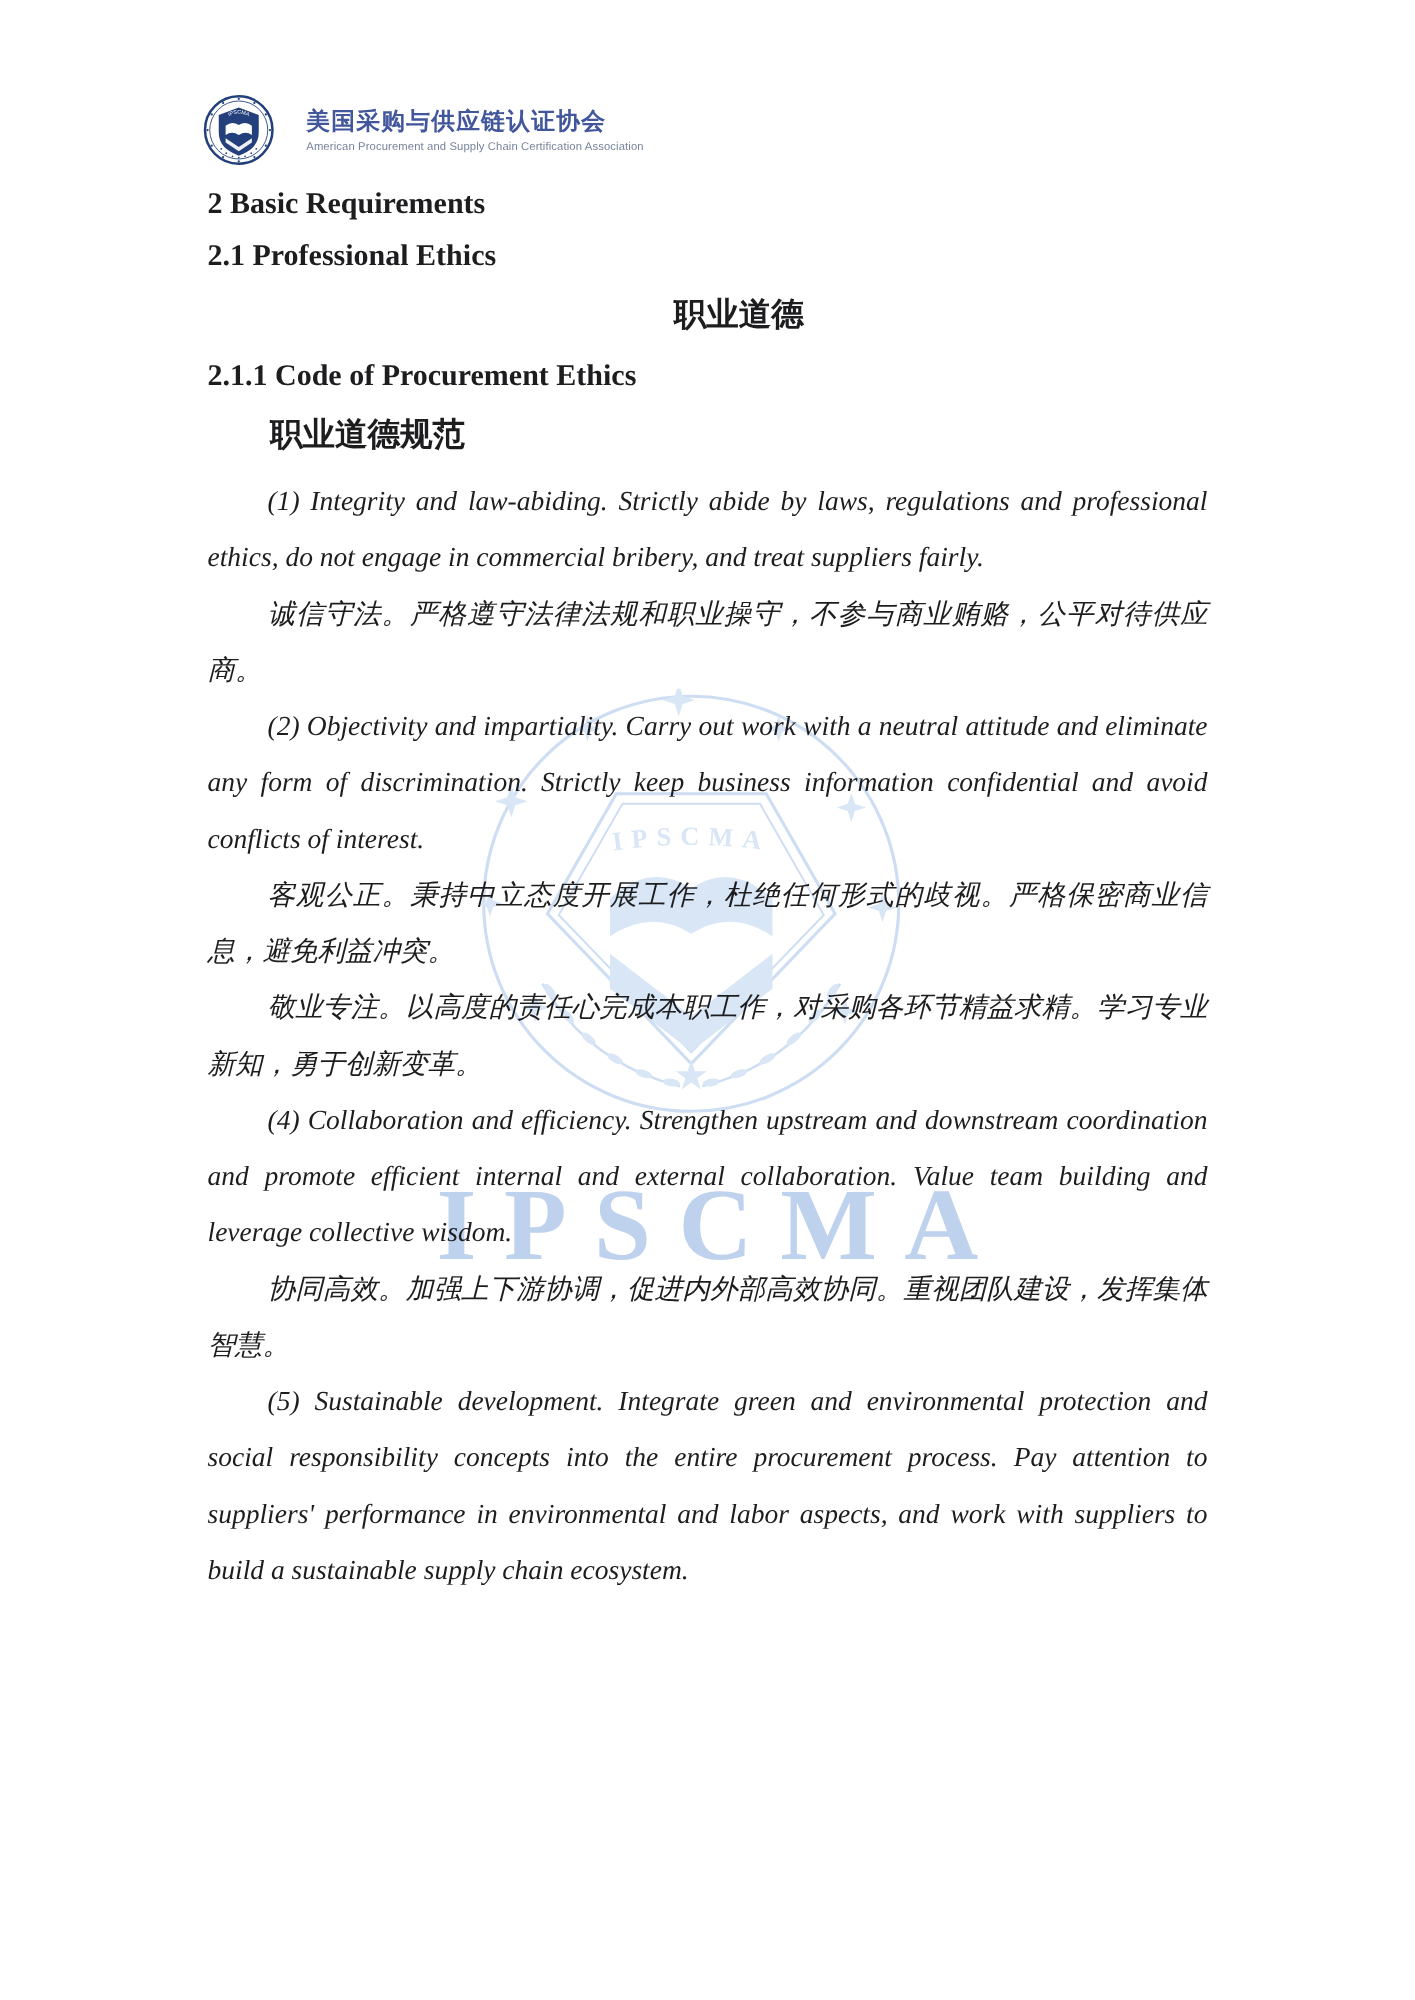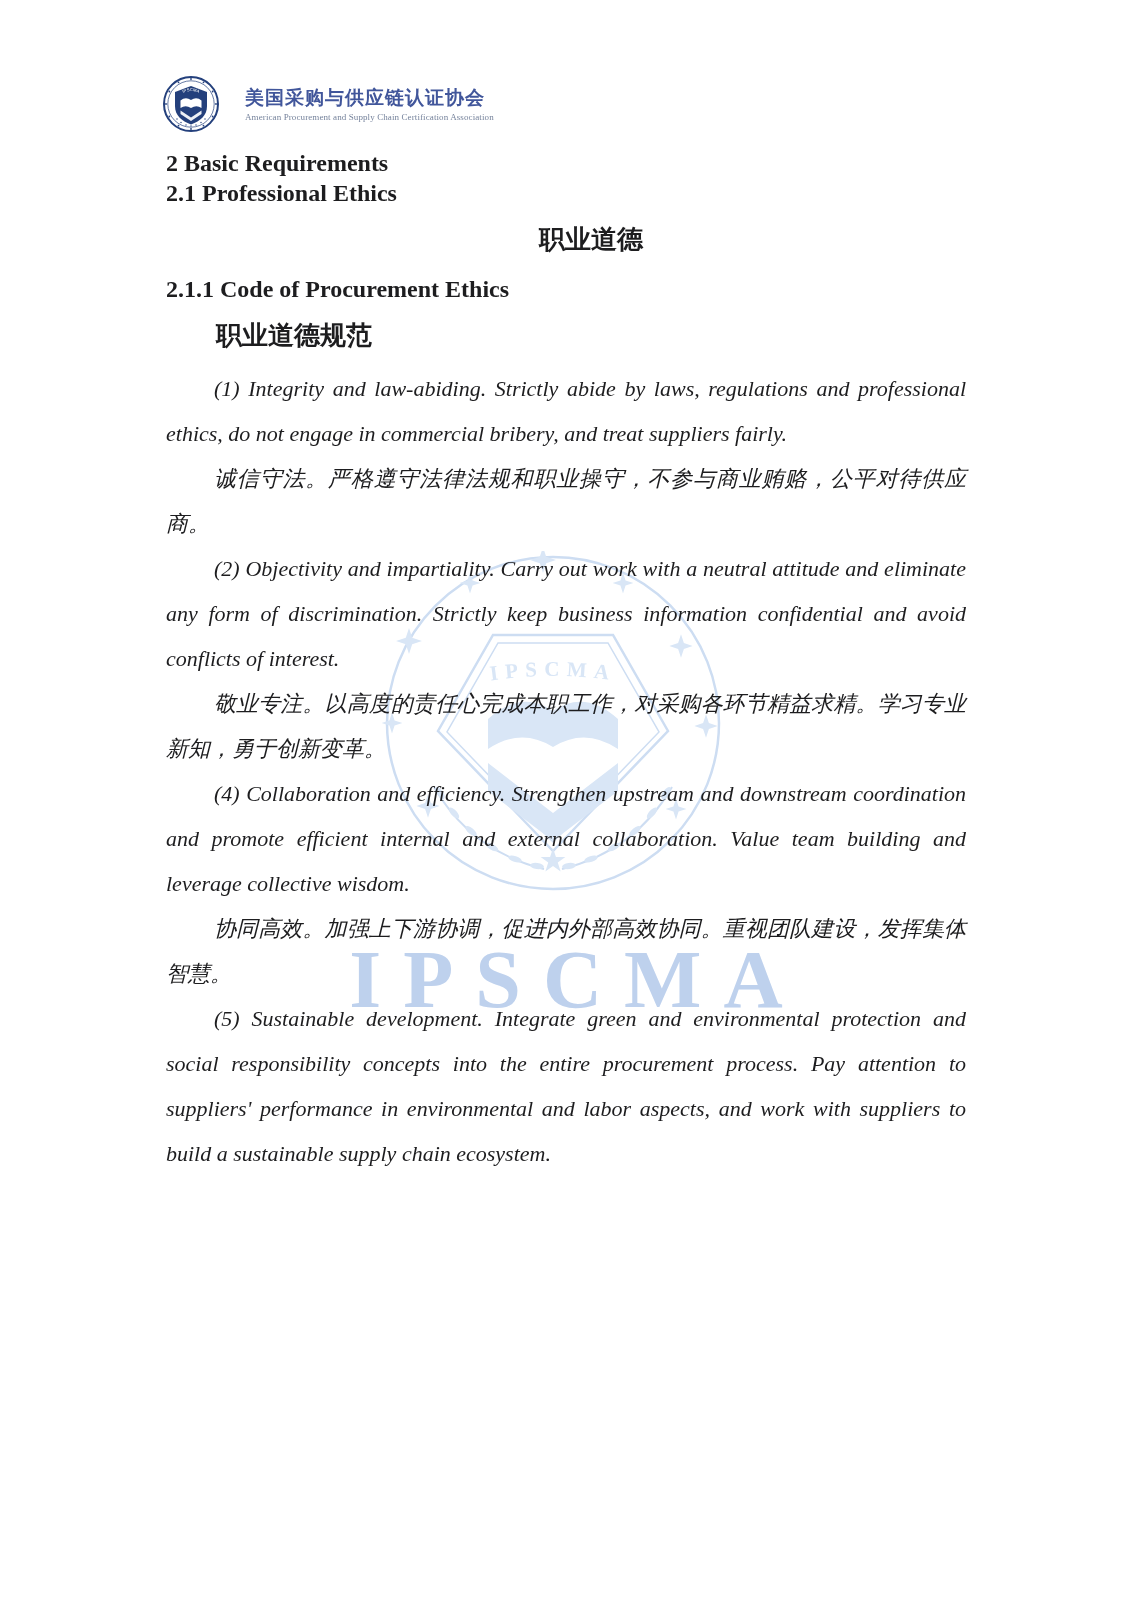--- a/index.html
+++ b/index.html
@@ -16,31 +16,31 @@
   .wm-word{position:absolute;left:0;top:933px;width:1132px;text-align:center;
            font-family:"Liberation Serif","DejaVu Serif",serif;
            font-size:82px;font-weight:bold;color:var(--wm-text);
            letter-spacing:22px;text-indent:22px;user-select:none;}
 
   
   .brand{position:absolute;left:162px;top:75px;display:flex;align-items:center;gap:25px;}
   .brand svg{flex:0 0 auto;}
   .brand-cn{font-family:"Liberation Sans","DejaVu Sans",sans-serif;font-weight:bold;
             font-size:19px;letter-spacing:1px;color:var(--brand-blue);line-height:24px;}
-  .brand-en{font-family:Liberation Serif, serif;font-size:9px;
+  .brand-en{font-family:Liberation Sans, sans-serif;font-size:9px;
             color:var(--brand-subtitle);margin-top:2px;letter-spacing:0.1px;}
 
   
   .content{position:absolute;left:166px;top:150px;width:800px;color:var(--text-color);}
   .h-en{font-size:24px;line-height:26px;font-weight:bold;margin:0;
         font-family:"Liberation Serif","DejaVu Serif",serif;}
   .h-cn{font-size:26px;line-height:34px;font-weight:bold;margin:0;padding-left:50px;
         font-family:"Liberation Sans","DejaVu Sans",sans-serif;}
   .h1cn{margin-top:6px;}
-  .h2en{margin-top:4px;}
+  .h2en{margin-top:16px;}
   .h2cn{margin-top:16px;text-align:center;}
   .h3en{margin-top:20px;}
   .h3cn{margin-top:16px;}
   .body-text{margin-top:14px;font-style:italic;}
   .body-text p{margin:0;font-size:22px;line-height:45px;text-indent:48px;
                text-align:justify;color:var(--text-color);}
 </style>
 </head>
 <body>
 
@@ -135,19 +135,20 @@
     <h1 class="h-en">2 Basic Requirements</h1>
     <h2 class="h-en h2en">2.1 Professional Ethics</h2>
     <h2 class="h-cn h2cn">职业道德</h2>
     <h3 class="h-en h3en">2.1.1 Code of Procurement Ethics</h3>
     <h3 class="h-cn h3cn">职业道德规范</h3>
 
     <div class="body-text">
       <p>(1) Integrity and law-abiding. Strictly abide by laws, regulations and professional ethics, do not engage in commercial bribery, and treat suppliers fairly.</p>
       <p>诚信守法。严格遵守法律法规和职业操守，不参与商业贿赂，公平对待供应商。</p>
       <p>(2) Objectivity and impartiality. Carry out work with a neutral attitude and eliminate any form of discrimination. Strictly keep business information confidential and avoid conflicts of interest.</p>
+      <p>客观公正。秉持中立态度开展工作，杜绝任何形式的歧视。严格保密商业信息，避免利益冲突。</p>
       <p>敬业专注。以高度的责任心完成本职工作，对采购各环节精益求精。学习专业新知，勇于创新变革。</p>
       <p>(4) Collaboration and efficiency. Strengthen upstream and downstream coordination and promote efficient internal and external collaboration. Value team building and leverage collective wisdom.</p>
       <p>协同高效。加强上下游协调，促进内外部高效协同。重视团队建设，发挥集体智慧。</p>
       <p>(5) Sustainable development. Integrate green and environmental protection and social responsibility concepts into the entire procurement process. Pay attention to suppliers' performance in environmental and labor aspects, and work with suppliers to build a sustainable supply chain ecosystem.</p>
     </div>
   </main>
 </div>
 
 </body></html>

